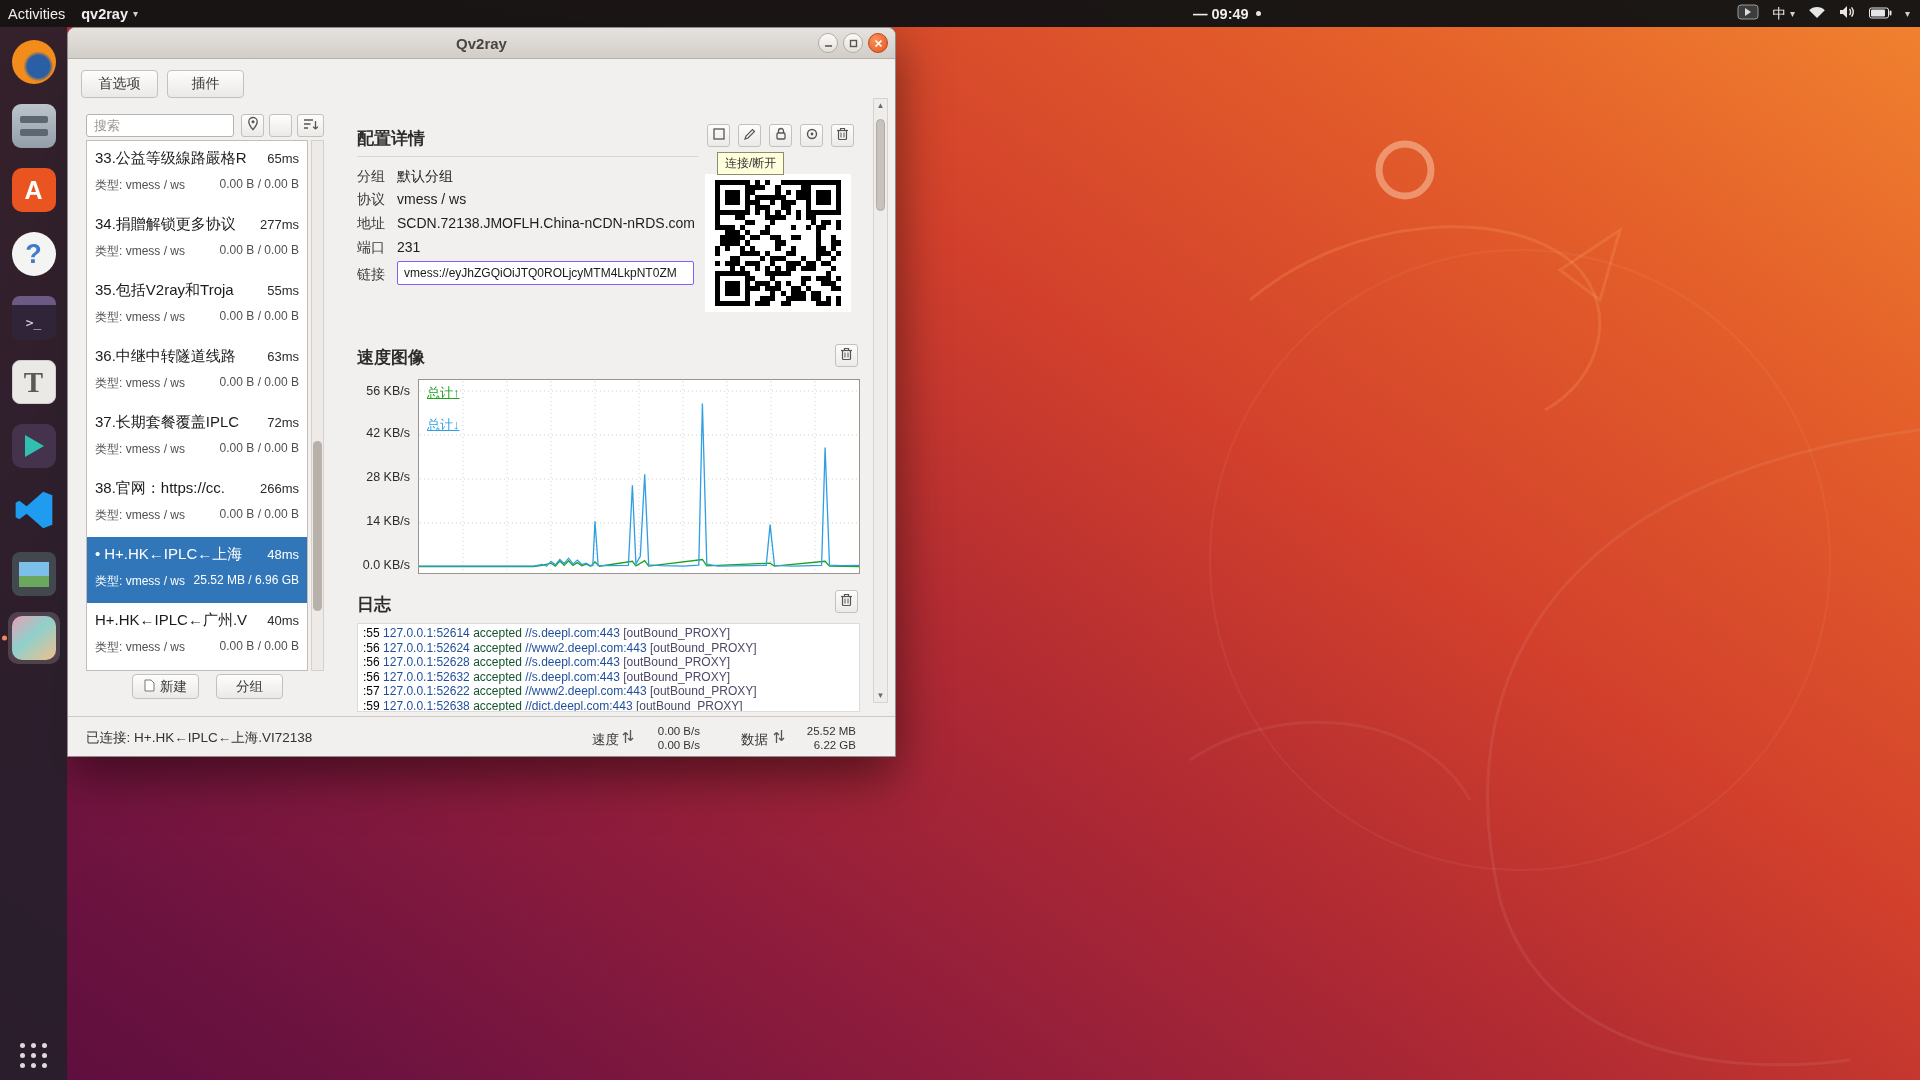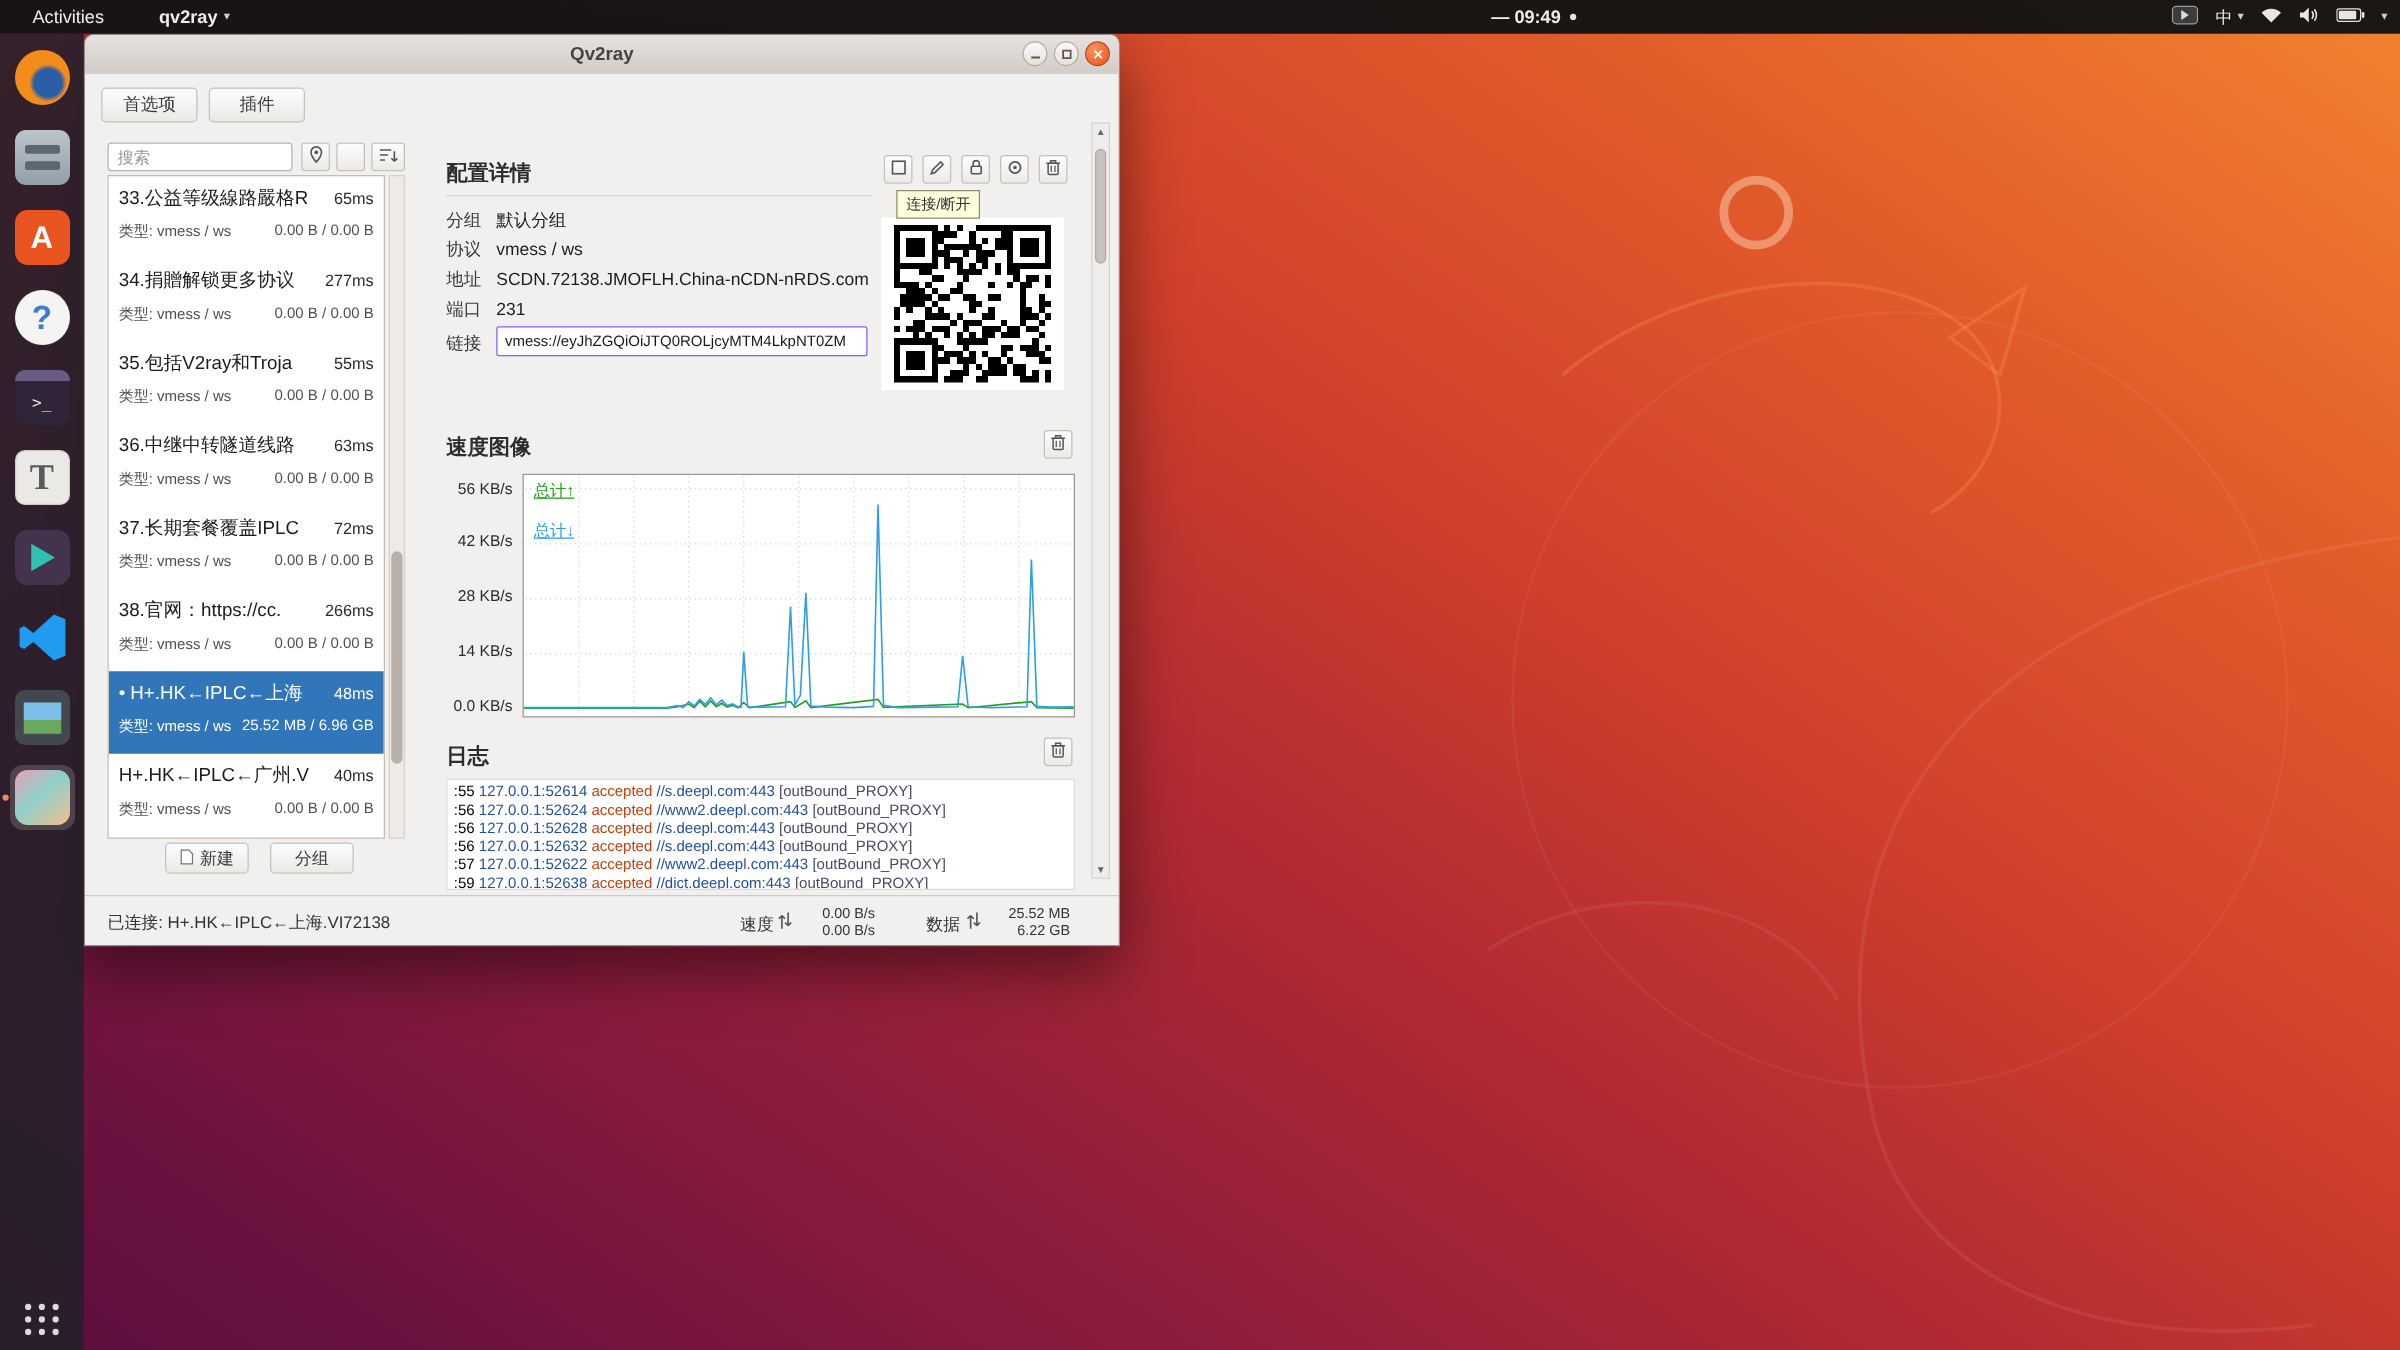--- a/index.html
+++ b/index.html
@@ -4,21 +4,21 @@
 <style>
   html,body{margin:0;padding:0;overflow:hidden;background:#000;}
   *{box-sizing:border-box;font-family:"Liberation Sans","DejaVu Sans",sans-serif;}
   .desktop{position:relative;width:1920px;height:1080px;overflow:hidden;
     background:linear-gradient(215deg,#f1832f 0%,#e45f2a 18%,#d2402c 38%,#b02a33 55%,#8e1c3c 72%,#6e1340 88%,#5c0e3d 100%);}
   .decor{position:absolute;inset:0;pointer-events:none;}
 
   
   .topbar{position:absolute;left:0;top:0;width:1920px;height:27px;background:rgba(20,20,20,.97);
     color:#efefef;font-size:14.5px;display:flex;align-items:center;z-index:50;}
-  .tb-left{display:flex;gap:44px;padding-left:26px;}
+  .tb-left{display:flex;gap:16px;padding-left:8px;}
   .tb-appmenu{display:flex;align-items:center;gap:5px;font-weight:700;}
   .caret{font-size:10px;color:#cfcfcf;}
   .tb-clock{position:absolute;left:1193px;top:0;height:27px;display:flex;align-items:center;gap:7px;font-weight:600;}
   .tb-clock .dot{width:5px;height:5px;border-radius:50%;background:#e6e6e6;}
   .tb-right{position:absolute;right:10px;top:0;height:27px;display:flex;align-items:center;gap:13px;}
   .tb-ime{display:flex;align-items:center;gap:4px;font-size:13.5px;}
 
   
   .dock{position:absolute;left:0;top:27px;width:67px;height:1053px;background:rgba(35,32,42,.88);
     display:flex;flex-direction:column;align-items:center;padding-top:9px;z-index:40;}
@@ -106,21 +106,21 @@
   .ytick{position:absolute;right:4px;font-size:12.5px;color:#2b2b2b;white-space:nowrap;}
   .plot{position:absolute;left:350px;top:351px;width:442px;height:195px;background:#fff;border:1px solid #99948e;}
   .chart-legend{position:absolute;left:8px;top:4px;display:flex;flex-direction:column;gap:14px;}
   .legend-item{font-size:13px;text-decoration:underline;cursor:pointer;}
 
   .log-box{position:absolute;left:289px;top:595px;width:503px;height:89px;background:#fff;border:1px solid #dedad5;
     overflow:hidden;padding:2px 5px;font-family:"DejaVu Sans Mono","Liberation Mono",monospace;
     font-size:12px;line-height:14.6px;white-space:nowrap;}
   .log-line .lt{color:#000000;}
   .log-line .ls{color:#1f4e9e;}
-  .log-line .lv{color:#c2410c;}
+  .log-line .lv{color:#14532d;}
   .log-line .ld{color:#1f4e9e;}
   .log-line .lg{color:#4a4a66;}
 
   .main-scroll{position:absolute;left:805px;top:70px;width:15px;height:605px;background:#efedeb;border:1px solid #d7d2cd;}
   .ms-arrow{position:absolute;left:0;width:13px;text-align:center;font-size:8px;color:#6a6a6a;}
   .ms-thumb{position:absolute;left:2px;width:9px;top:20px;height:92px;background:#c7c2bb;border:1px solid #b1aba4;border-radius:6px;}
 </style>
 </head>
 <body>
 

